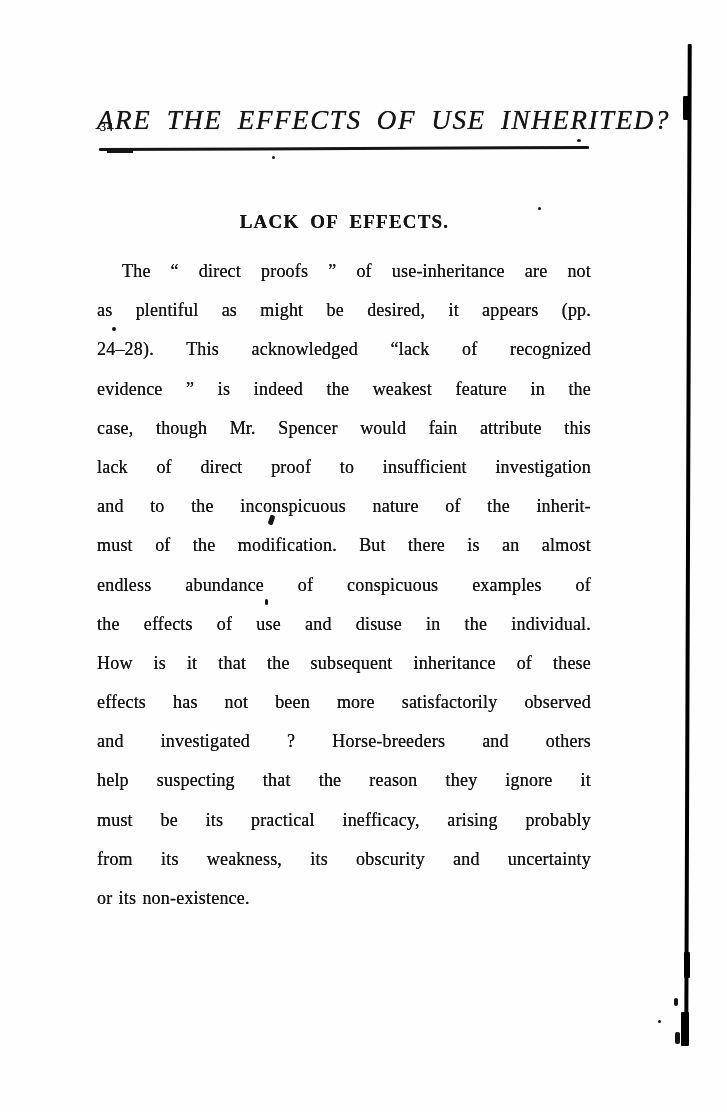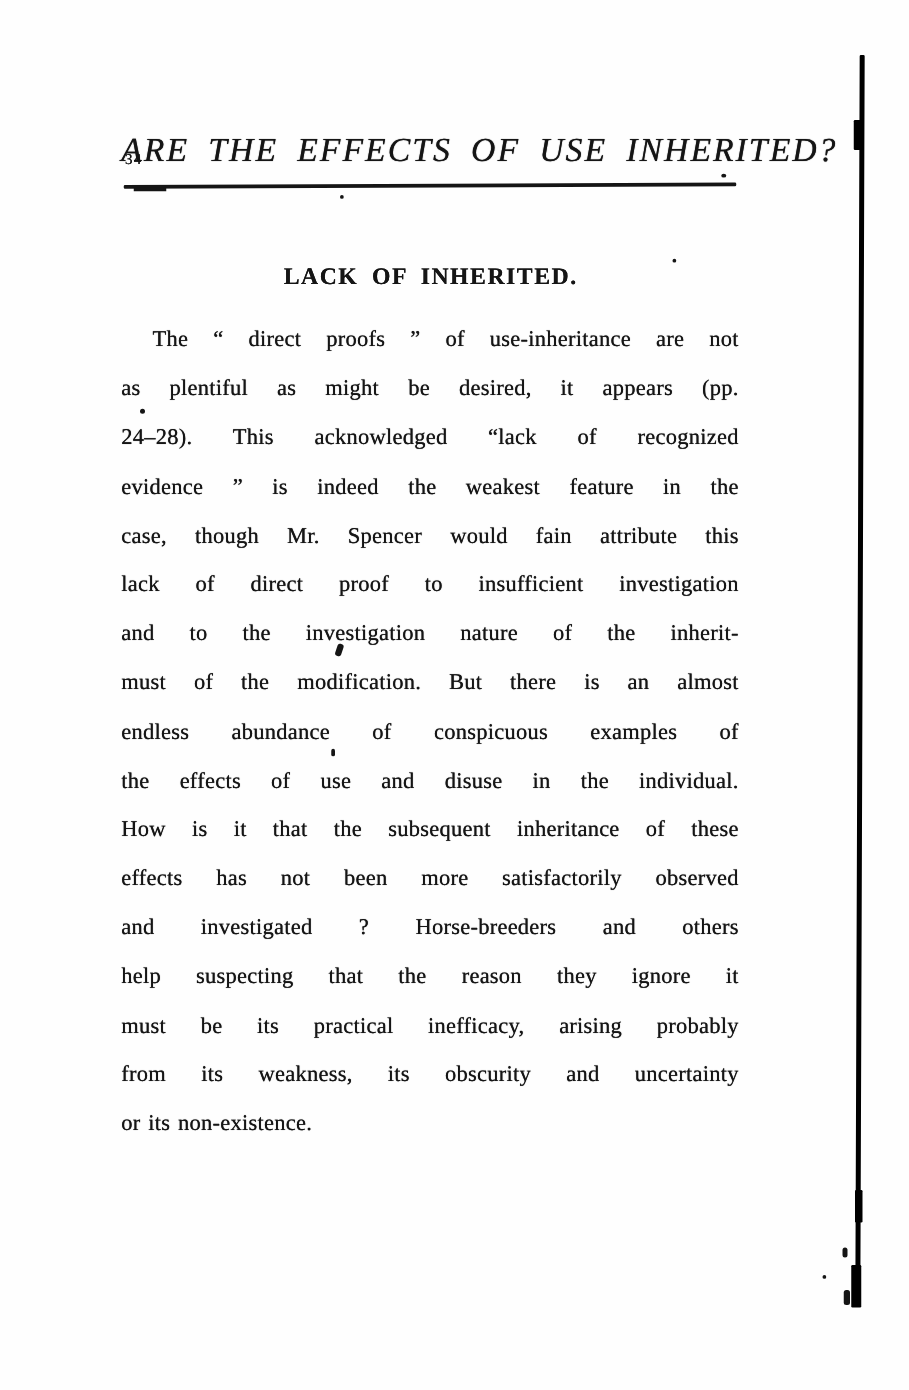--- a/index.html
+++ b/index.html
@@ -117,30 +117,30 @@
 
 <div class="page">
 
   <div class="header">
     <span class="page-number">34</span>
     <span class="running-title">ARE THE EFFECTS OF USE INHERITED?</span>
   </div>
 
   <div class="header-rule"></div>
 
-  <div class="section-heading">LACK OF INHERITED.</div>
+  <div class="section-heading">LACK OF EFFECTS.</div>
 
   <div class="body-text">
     <div class="line first">The “ direct proofs ” of use-inheritance are not</div>
     <div class="line">as plentiful as might be desired, it appears (pp.</div>
     <div class="line">24–28). This acknowledged “lack of recognized</div>
     <div class="line">evidence ” is indeed the weakest feature in the</div>
     <div class="line">case, though Mr. Spencer would fain attribute this</div>
     <div class="line">lack of direct proof to insufficient investigation</div>
-    <div class="line">and to the investigation nature of the inherit-</div>
+    <div class="line">and to the inconspicuous nature of the inherit-</div>
     <div class="line">must of the modification. But there is an almost</div>
     <div class="line">endless abundance of conspicuous examples of</div>
     <div class="line">the effects of use and disuse in the individual.</div>
     <div class="line">How is it that the subsequent inheritance of these</div>
     <div class="line">effects has not been more satisfactorily observed</div>
     <div class="line">and investigated ? Horse-breeders and others</div>
     <div class="line">help suspecting that the reason they ignore it</div>
     <div class="line">must be its practical inefficacy, arising probably</div>
     <div class="line">from its weakness, its obscurity and uncertainty</div>
     <div class="line last">or its non-existence.</div>

